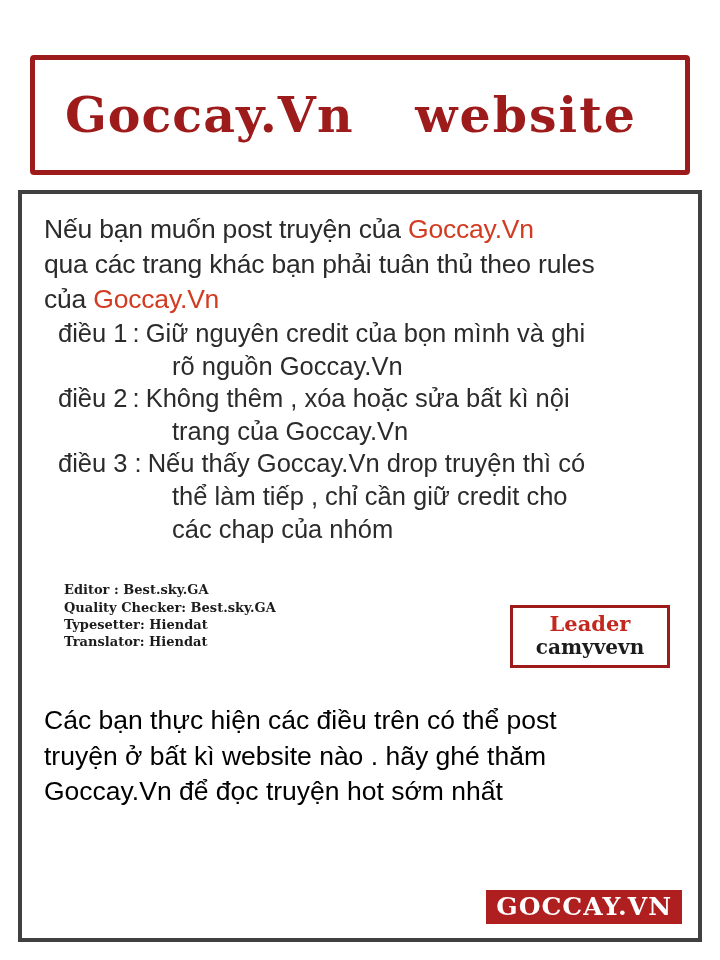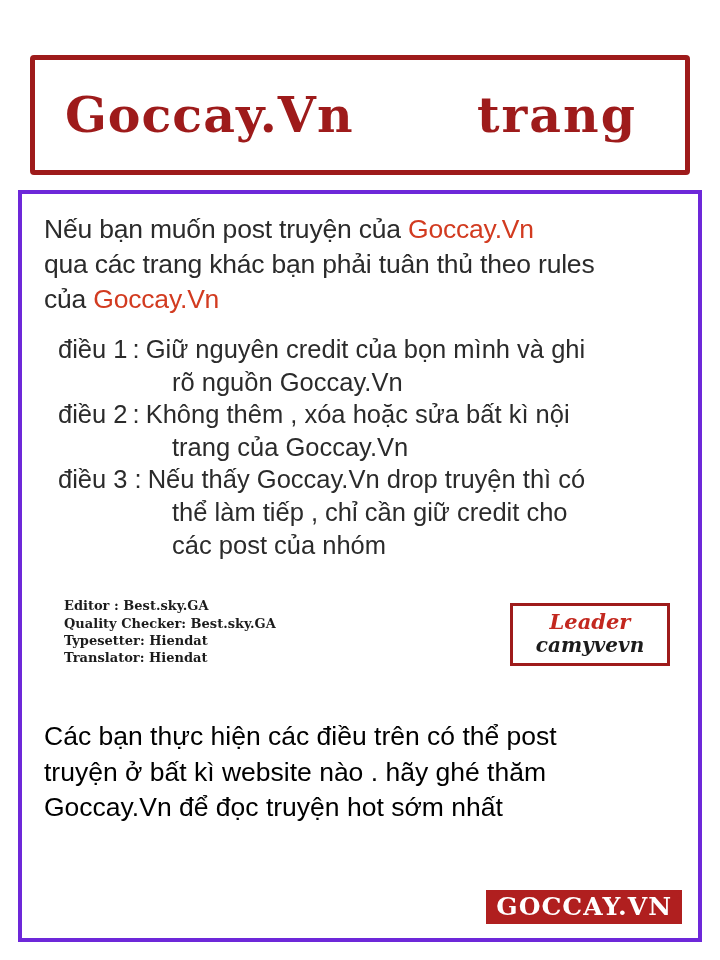--- a/index.html
+++ b/index.html
@@ -54,38 +54,38 @@
     margin-right: 20px;
   }
 
   
   .body-box {
     position: absolute;
     left: 18px;
     top: 190px;
     width: 684px;
     height: 752px;
-    border: 4px solid #6d28d9;
+    border: 4px solid #404040;
     box-sizing: border-box;
     padding: 18px 22px 0 22px;
   }
 
   .intro {
     font-family: "Liberation Sans", sans-serif;
     font-size: 26.5px;
     color: #2b2b2b;
     line-height: 1.32;
     letter-spacing: -0.2px;
   }
   .brand {
     color: #d23b20;
   }
 
   .rules {
-    margin-top: 16px;
+    margin-top: 0;
   }
   .rule {
     font-family: "Liberation Sans", sans-serif;
     font-size: 25.5px;
     color: #2b2b2b;
     line-height: 1.28;
     display: flex;
     align-items: flex-start;
   }
   .rule-label {
@@ -113,27 +113,26 @@
     font-family: "DejaVu Serif", serif;
     font-weight: bold;
     font-size: 13px;
     color: #1c1c1c;
     line-height: 1.33;
     padding-left: 20px;
   }
   .leader-box {
     position: absolute;
     right: 6px;
-    top: 6px;
+    top: 24px;
     width: 160px;
     border: 3px solid #9e1b1b;
     box-sizing: border-box;
     padding: 4px 6px 6px 6px;
     text-align: center;
-    font-style: italic;
   }
   .leader-title {
     font-family: "DejaVu Serif", serif;
     font-weight: bold;
     font-size: 21px;
     color: #c3281f;
     line-height: 1.1;
   }
   .leader-name {
     font-family: "DejaVu Serif", serif;
@@ -167,21 +166,21 @@
     line-height: 1;
   }
 </style>
 </head>
 <body>
 
 <div class="page">
 
   <div class="title-box">
     <span class="title-main">Goccay.Vn</span>
-    <span class="title-sub">trang</span>
+    <span class="title-sub">website</span>
   </div>
 
   <div class="body-box">
 
     <div class="intro">
       <div><span>Nếu bạn muốn post truyện của </span><span class="brand">Goccay.Vn</span></div>
       <div>qua các trang khác bạn phải tuân thủ theo rules</div>
       <div><span>của </span><span class="brand">Goccay.Vn</span></div>
     </div>
 
@@ -197,21 +196,21 @@
         <span class="rule-label">điều 2 :</span>
         <span class="rule-text">Không thêm , xóa hoặc sửa bất kì nội</span>
       </div>
       <div class="rule-cont">trang của Goccay.Vn</div>
 
       <div class="rule">
         <span class="rule-label">điều 3 :</span>
         <span class="rule-text">Nếu thấy Goccay.Vn drop truyện thì có</span>
       </div>
       <div class="rule-cont">thể làm tiếp , chỉ cần giữ credit cho</div>
-      <div class="rule-cont">các post của nhóm</div>
+      <div class="rule-cont">các chap của nhóm</div>
 
     </div>
 
     <div class="credits-row">
       <div class="credits">
         <div>Editor : Best.sky.GA</div>
         <div>Quality Checker: Best.sky.GA</div>
         <div>Typesetter: Hiendat</div>
         <div>Translator: Hiendat</div>
       </div>

